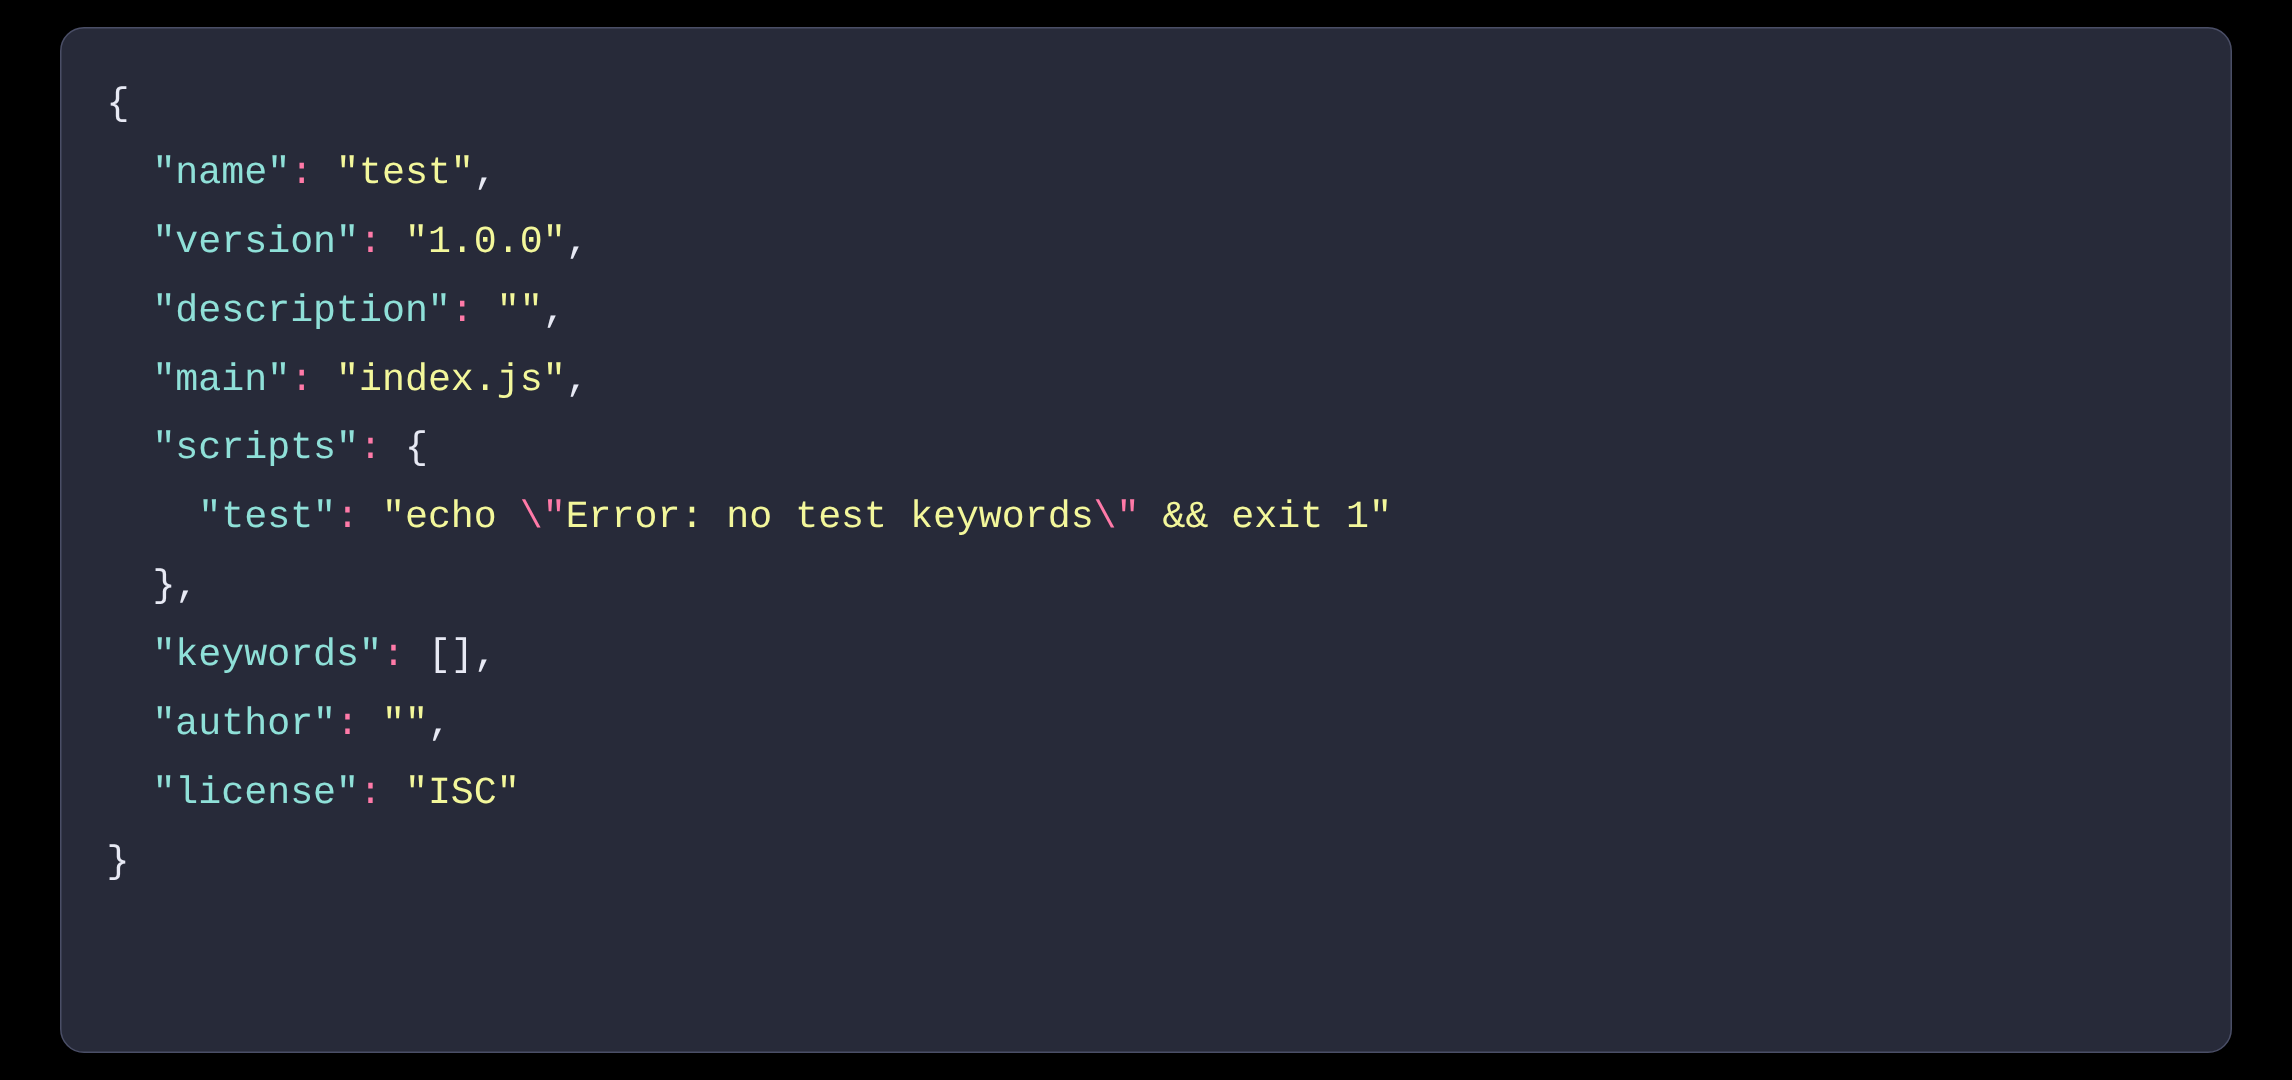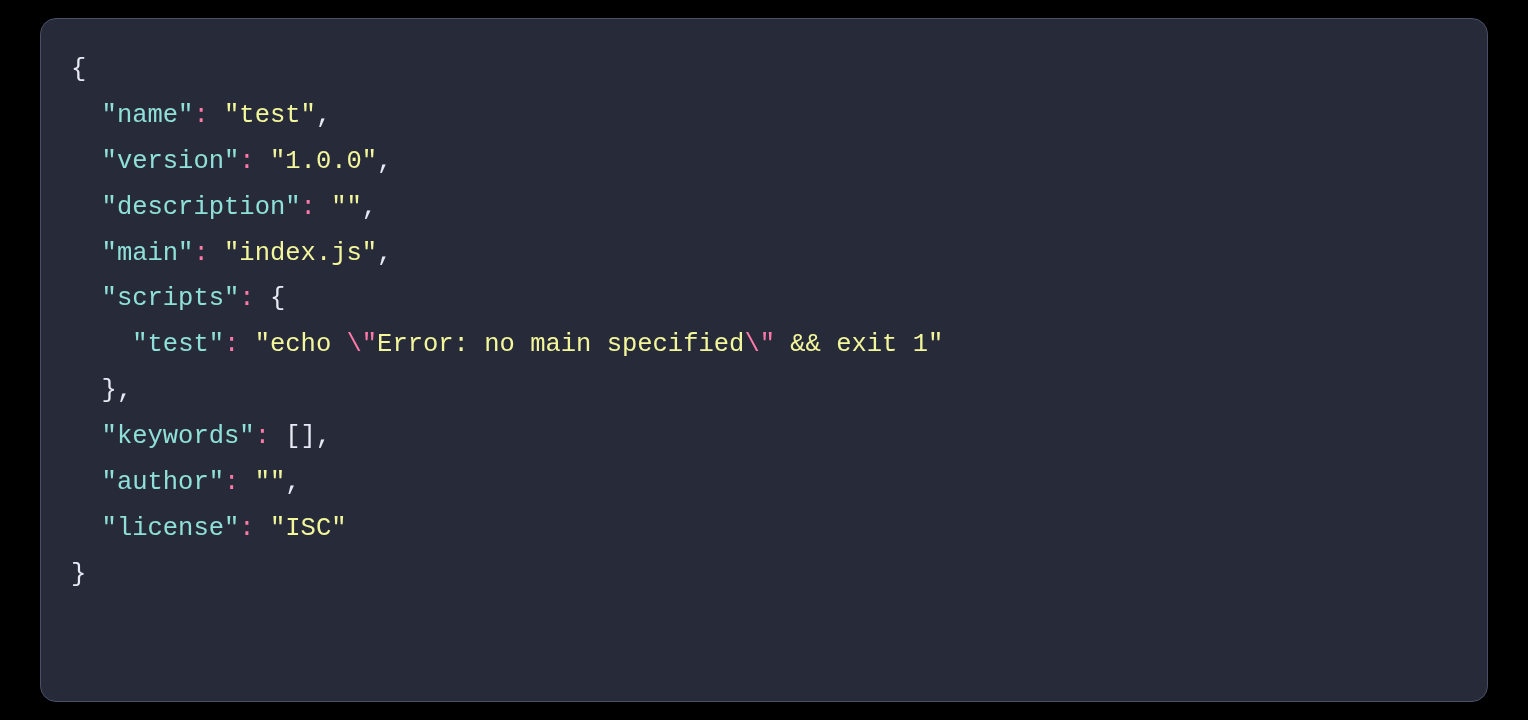--- a/index.html
+++ b/index.html
@@ -40,19 +40,19 @@
 </head>
 <body>
 
 <div class="code-block">
   <pre id="code"><span class="punct">{</span>
 <span class="plain">  </span><span class="key">"name"</span><span class="colon">:</span><span class="plain"> </span><span class="string">"test"</span><span class="punct">,</span>
 <span class="plain">  </span><span class="key">"version"</span><span class="colon">:</span><span class="plain"> </span><span class="string">"1.0.0"</span><span class="punct">,</span>
 <span class="plain">  </span><span class="key">"description"</span><span class="colon">:</span><span class="plain"> </span><span class="string">""</span><span class="punct">,</span>
 <span class="plain">  </span><span class="key">"main"</span><span class="colon">:</span><span class="plain"> </span><span class="string">"index.js"</span><span class="punct">,</span>
 <span class="plain">  </span><span class="key">"scripts"</span><span class="colon">:</span><span class="plain"> </span><span class="punct">{</span>
-<span class="plain">    </span><span class="key">"test"</span><span class="colon">:</span><span class="plain"> </span><span class="string">"echo </span><span class="escape">\"</span><span class="string">Error: no main specified</span><span class="escape">\"</span><span class="string"> &amp;&amp; exit 1"</span>
+<span class="plain">    </span><span class="key">"test"</span><span class="colon">:</span><span class="plain"> </span><span class="string">"echo </span><span class="escape">\"</span><span class="string">Error: no test keywords</span><span class="escape">\"</span><span class="string"> &amp;&amp; exit 1"</span>
 <span class="plain">  </span><span class="punct">},</span>
 <span class="plain">  </span><span class="key">"keywords"</span><span class="colon">:</span><span class="plain"> </span><span class="punct">[],</span>
 <span class="plain">  </span><span class="key">"author"</span><span class="colon">:</span><span class="plain"> </span><span class="string">""</span><span class="punct">,</span>
 <span class="plain">  </span><span class="key">"license"</span><span class="colon">:</span><span class="plain"> </span><span class="string">"ISC"</span>
 <span class="punct">}</span></pre>
 </div>
 
 </body></html>

